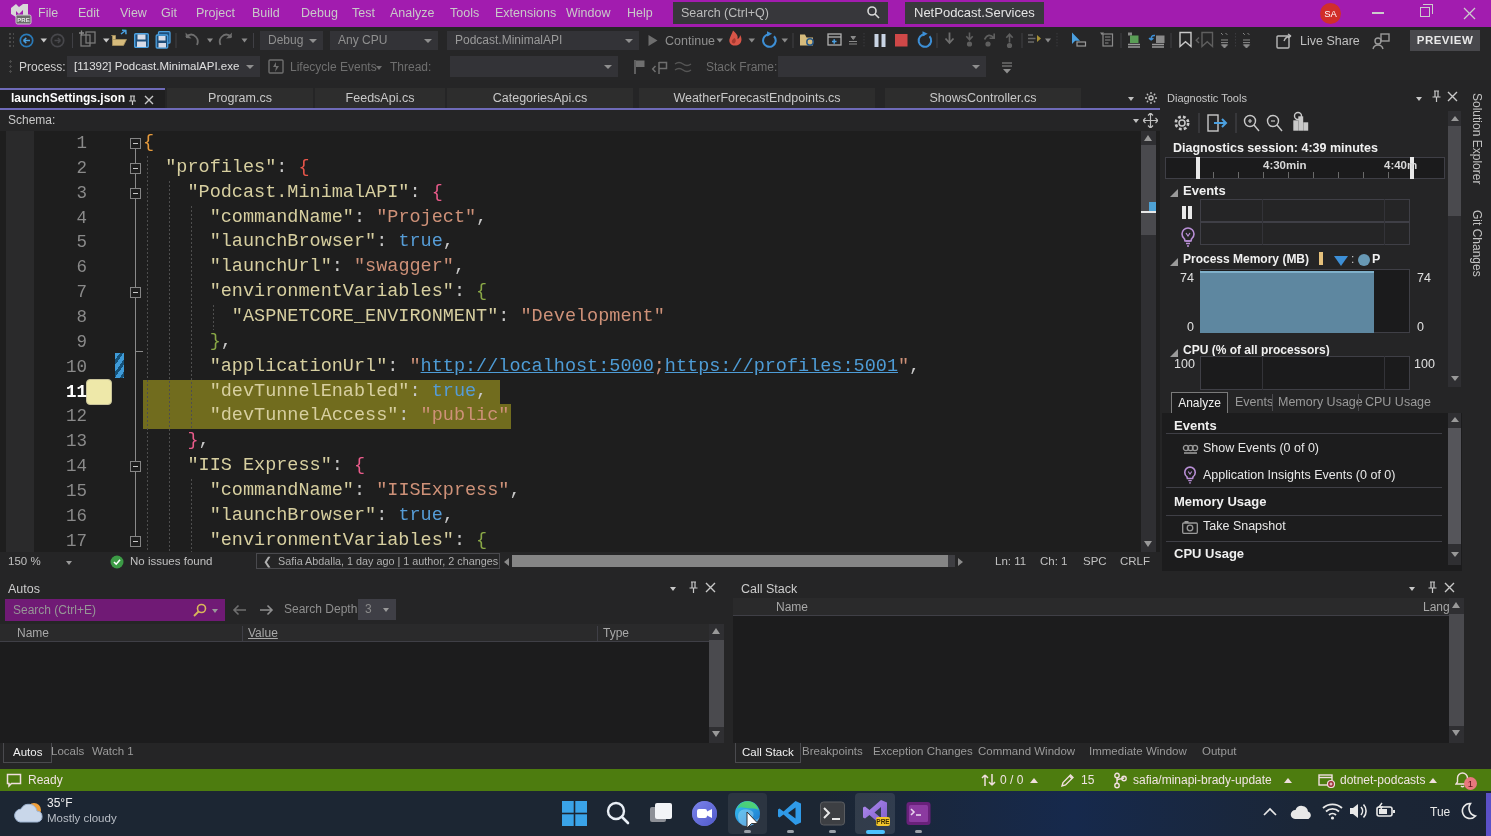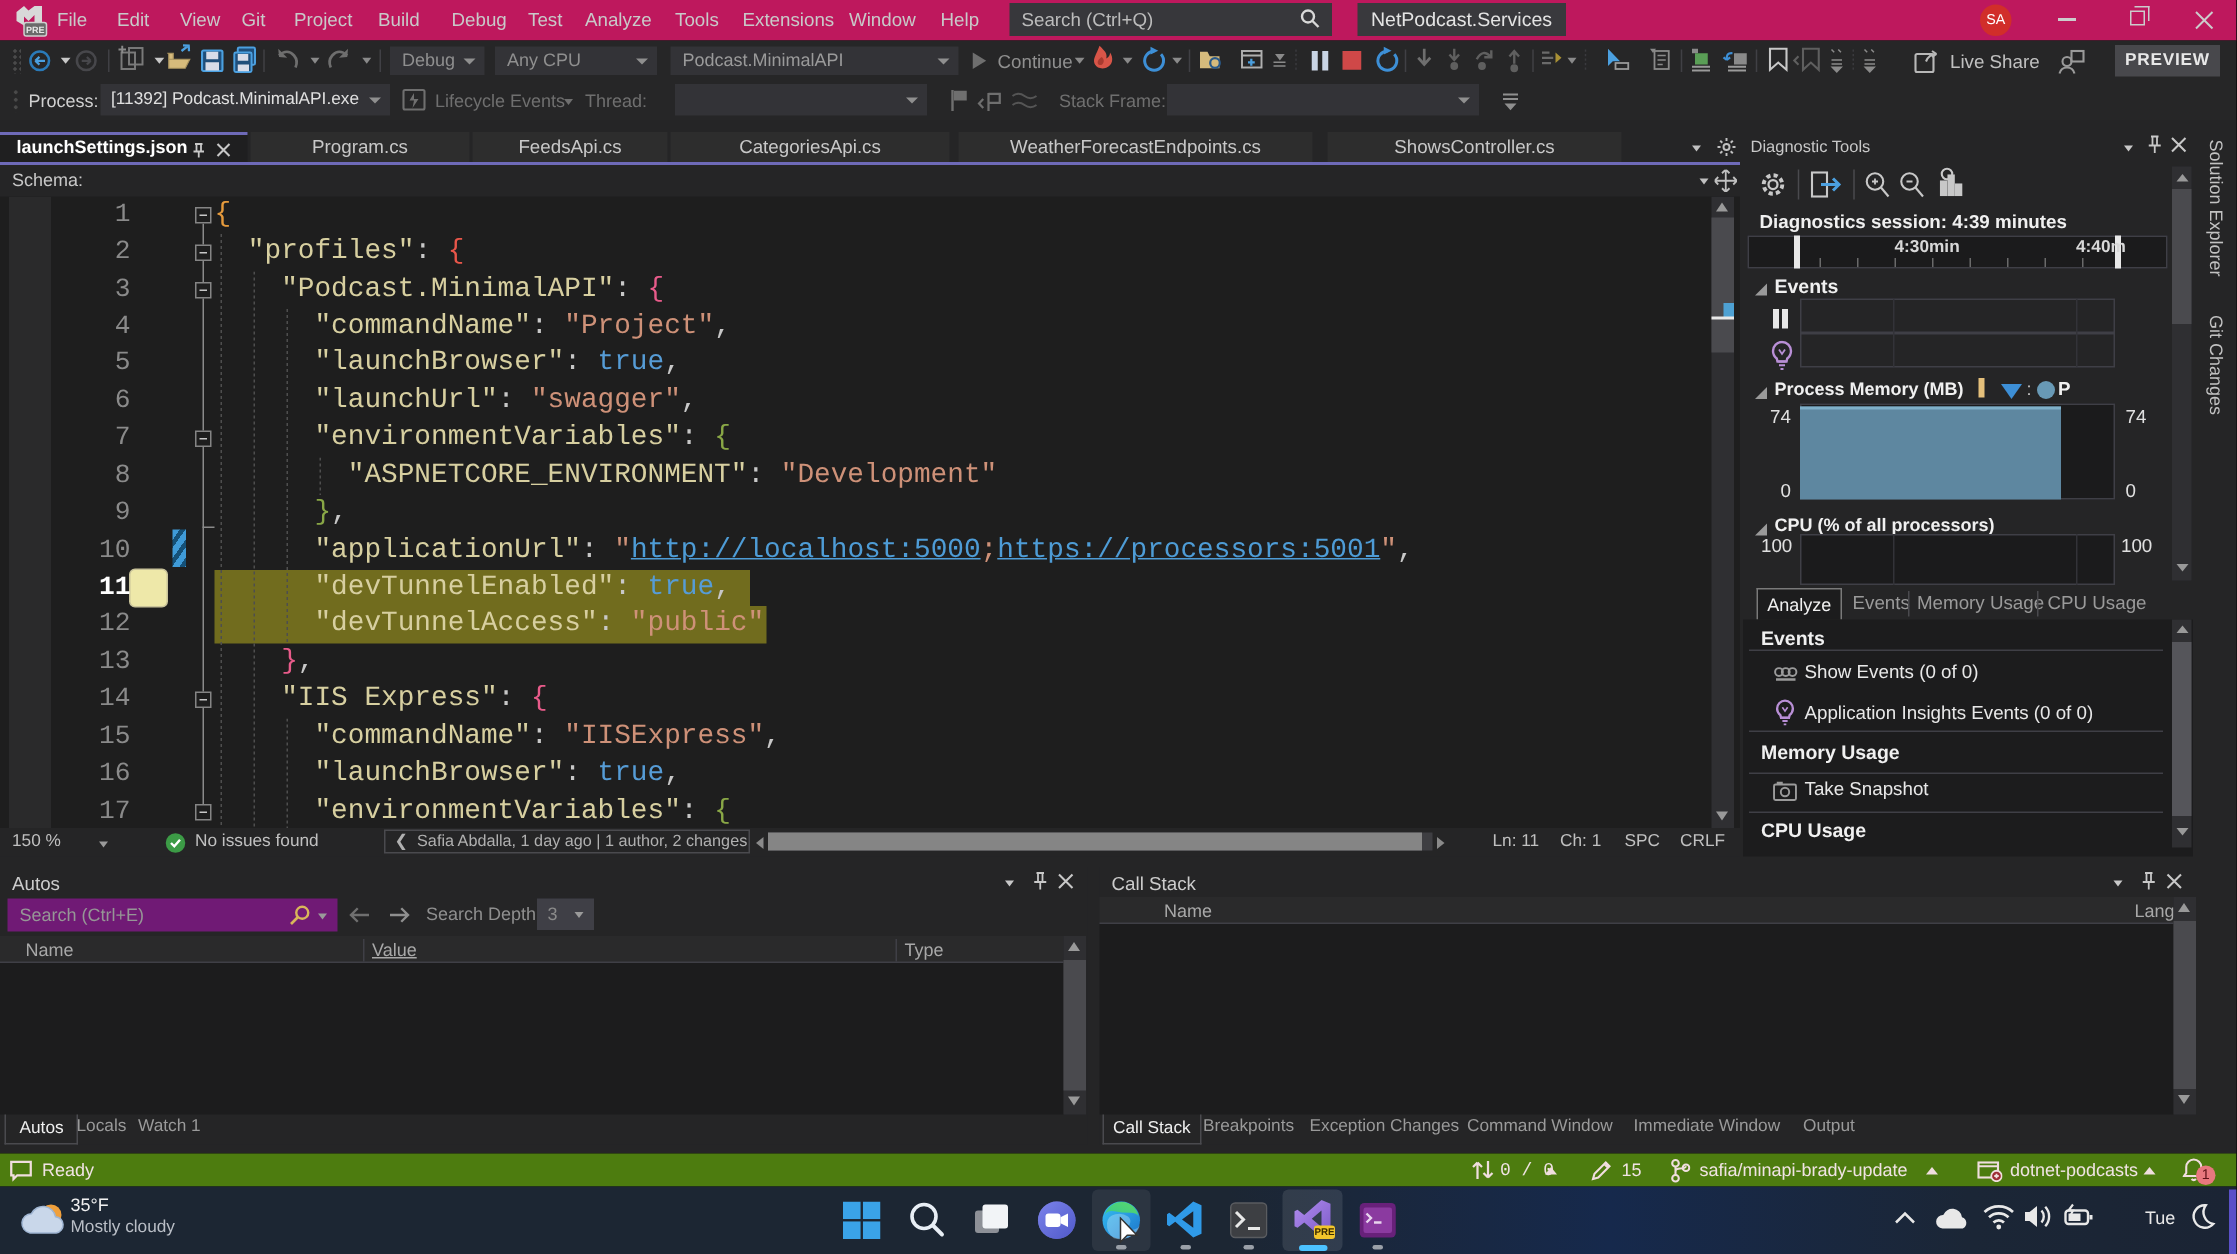--- a/index.html
+++ b/index.html
@@ -1,20 +1,20 @@
 <!DOCTYPE html>
 <html><head>
 <meta charset="utf-8">
 <style>
 * { margin:0; padding:0; box-sizing:border-box; }
 html,body { width:1491px; height:836px; overflow:hidden; background:#000; }
 body { font-family:"Liberation Sans", sans-serif; position:relative; }
 .abs { position:absolute; }
 
-#titlebar { left:0; top:0; width:1491px; height:27px; background:#be185d; color:#cccccc; }
+#titlebar { left:0; top:0; width:1491px; height:27px; background:#a21caf; color:#cccccc; }
 .menuitem { position:absolute; top:0; height:27px; line-height:27px; font-size:12.5px; color:#c9c9c9; }
 #searchbox { position:absolute; left:673px; top:2px; width:215px; height:22px; background:#37373b; color:#bcbcbc; font-size:12.5px; line-height:22px; padding-left:8px; }
 #apptitle { position:absolute; left:905px; top:2px; height:22px; line-height:22px; padding:0 9px; background:#39393d; color:#e4e4e4; font-size:13px; }
 
 #toolbar { left:0; top:27px; width:1491px; height:27px; background:#262627; }
 #procbar { left:0; top:54px; width:1491px; height:26px; background:#262627; }
 .combo { position:absolute; background:#333337; color:#8f8f8f; font-size:12px; }
 .combo .arr { position:absolute; right:6px; top:50%; margin-top:-2px; width:0; height:0; border-left:4px solid transparent; border-right:4px solid transparent; border-top:4px solid #8f8f8f; }
 .darr { position:absolute; width:0; height:0; border-left:3.5px solid transparent; border-right:3.5px solid transparent; border-top:4px solid #9a9a9a; }
 
@@ -301,21 +301,21 @@
 
       <div class="cl" style="top:0px;"><span class="b1">{</span></div>
       <div class="cl" style="top:24.85px;">  <span class="k">"profiles"</span>: <span class="b2">{</span></div>
       <div class="cl" style="top:49.7px;">    <span class="k">"Podcast.MinimalAPI"</span>: <span class="b3">{</span></div>
       <div class="cl" style="top:74.55px;">      <span class="k">"commandName"</span>: <span class="s">"Project"</span>,</div>
       <div class="cl" style="top:99.4px;">      <span class="k">"launchBrowser"</span>: <span class="t">true</span>,</div>
       <div class="cl" style="top:124.25px;">      <span class="k">"launchUrl"</span>: <span class="s">"swagger"</span>,</div>
       <div class="cl" style="top:149.1px;">      <span class="k">"environmentVariables"</span>: <span class="b4">{</span></div>
       <div class="cl" style="top:173.95px;">        <span class="k">"ASPNETCORE_ENVIRONMENT"</span>: <span class="s">"Development"</span></div>
       <div class="cl" style="top:198.8px;">      <span class="b4">}</span>,</div>
-      <div class="cl" style="top:223.65px;">      <span class="k">"applicationUrl"</span>: <span class="s">"</span><span class="u">http://localhost:5000</span><span class="s">;</span><span class="u">https://processors:5001</span><span class="s">"</span>,</div>
+      <div class="cl" style="top:223.65px;">      <span class="k">"applicationUrl"</span>: <span class="s">"</span><span class="u">http://localhost:5000</span><span class="s">;</span><span class="u">https://profiles:5001</span><span class="s">"</span>,</div>
       <div class="cl" style="top:248.5px;">      <span class="k">"devTunnelEnabled"</span>: <span class="t">true</span>,</div>
       <div class="cl" style="top:273.35px;">      <span class="k">"devTunnelAccess"</span>: <span class="s">"public"</span></div>
       <div class="cl" style="top:298.2px;">    <span class="b3">}</span>,</div>
       <div class="cl" style="top:323.05px;">    <span class="k">"IIS Express"</span>: <span class="b3">{</span></div>
       <div class="cl" style="top:347.9px;">      <span class="k">"commandName"</span>: <span class="s">"IISExpress"</span>,</div>
       <div class="cl" style="top:372.75px;">      <span class="k">"launchBrowser"</span>: <span class="t">true</span>,</div>
       <div class="cl" style="top:397.6px;">      <span class="k">"environmentVariables"</span>: <span class="b4">{</span></div>
 
       <div class="abs" style="left:1141px;top:0;width:15px;height:421px;background:#2f2f32;"></div>
       <div class="abs" style="left:1144px;top:4px;width:0;height:0;border-left:4.5px solid transparent;border-right:4.5px solid transparent;border-bottom:6px solid #999;"></div>
@@ -549,21 +549,21 @@
   </div>
 </div>
 <div class="abs" id="statusbar">
   <svg class="abs" style="left:6px;top:4px" width="16" height="15" viewBox="0 0 16 15">
       <path d="M1.5 1.5 h13 v9 h-9 l-2.5 2.5 v-2.5 h-1.5 Z" fill="none" stroke="#f0dede" stroke-width="1.5"></path>
     </svg>
   <span class="abs" style="left:28px;top:4px;">Ready</span>
   <svg class="abs" style="left:981px;top:4px" width="16" height="14" viewBox="0 0 16 14">
       <path d="M4 13 V2 M4 2 L1 5 M4 2 L7 5 M11 1 v11 M11 12 l-3 -3 M11 12 l3 -3" stroke="#f0dede" stroke-width="1.5" fill="none"></path>
     </svg>
-  <span class="abs" style="left:1000px;top:4px;font-family:Liberation Mono, monospace;">0 / 0</span>
+  <span class="abs" style="left:1000px;top:4px;">0 / 0</span>
   <div class="abs" style="left:1030px;top:9px;width:0;height:0;border-left:4px solid transparent;border-right:4px solid transparent;border-bottom:5px solid #f0dede;"></div>
   <svg class="abs" style="left:1060px;top:4px" width="15" height="15" viewBox="0 0 15 15">
       <path d="M2 13 L3 9.5 L10.5 2 L13 4.5 L5.5 12 Z M9.5 3 l2.5 2.5" fill="none" stroke="#f0dede" stroke-width="1.4"></path>
     </svg>
   <span class="abs" style="left:1081px;top:4px;">15</span>
   <svg class="abs" style="left:1113px;top:3px" width="14" height="17" viewBox="0 0 14 17">
       <circle cx="4" cy="3.5" r="2.2" fill="none" stroke="#f0dede" stroke-width="1.4"></circle>
       <circle cx="4" cy="13.5" r="2.2" fill="none" stroke="#f0dede" stroke-width="1.4"></circle>
       <circle cx="11" cy="6.5" r="2.2" fill="none" stroke="#f0dede" stroke-width="1.4"></circle>
       <path d="M4 5.7 v5.6 M4 9 q0 -2 3 -2 q3.5 0 4 -1.5" fill="none" stroke="#f0dede" stroke-width="1.4"></path>

